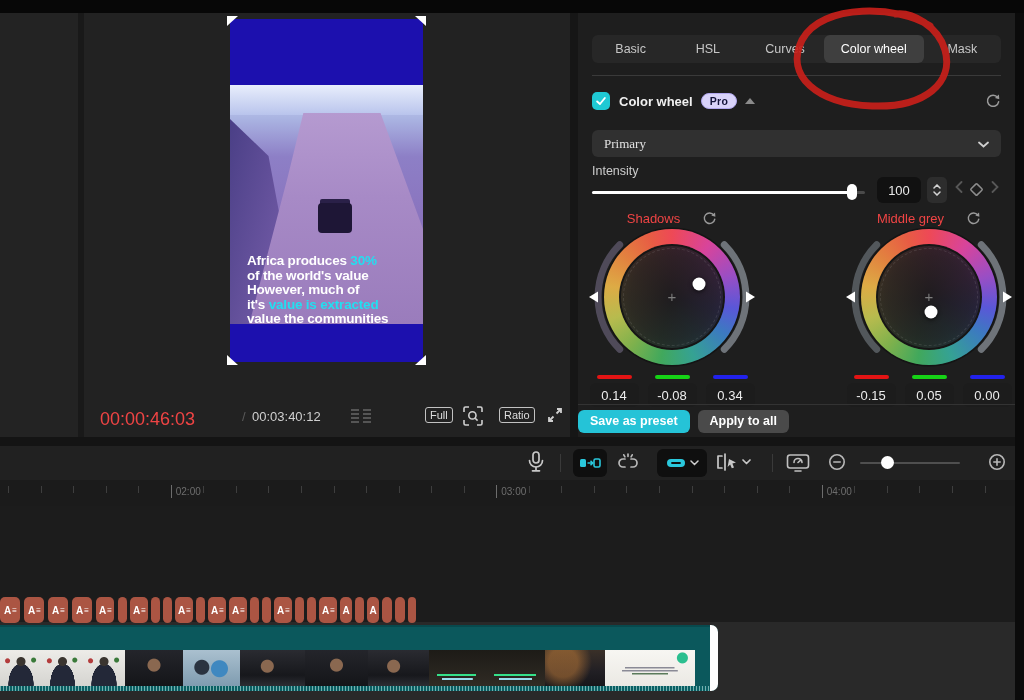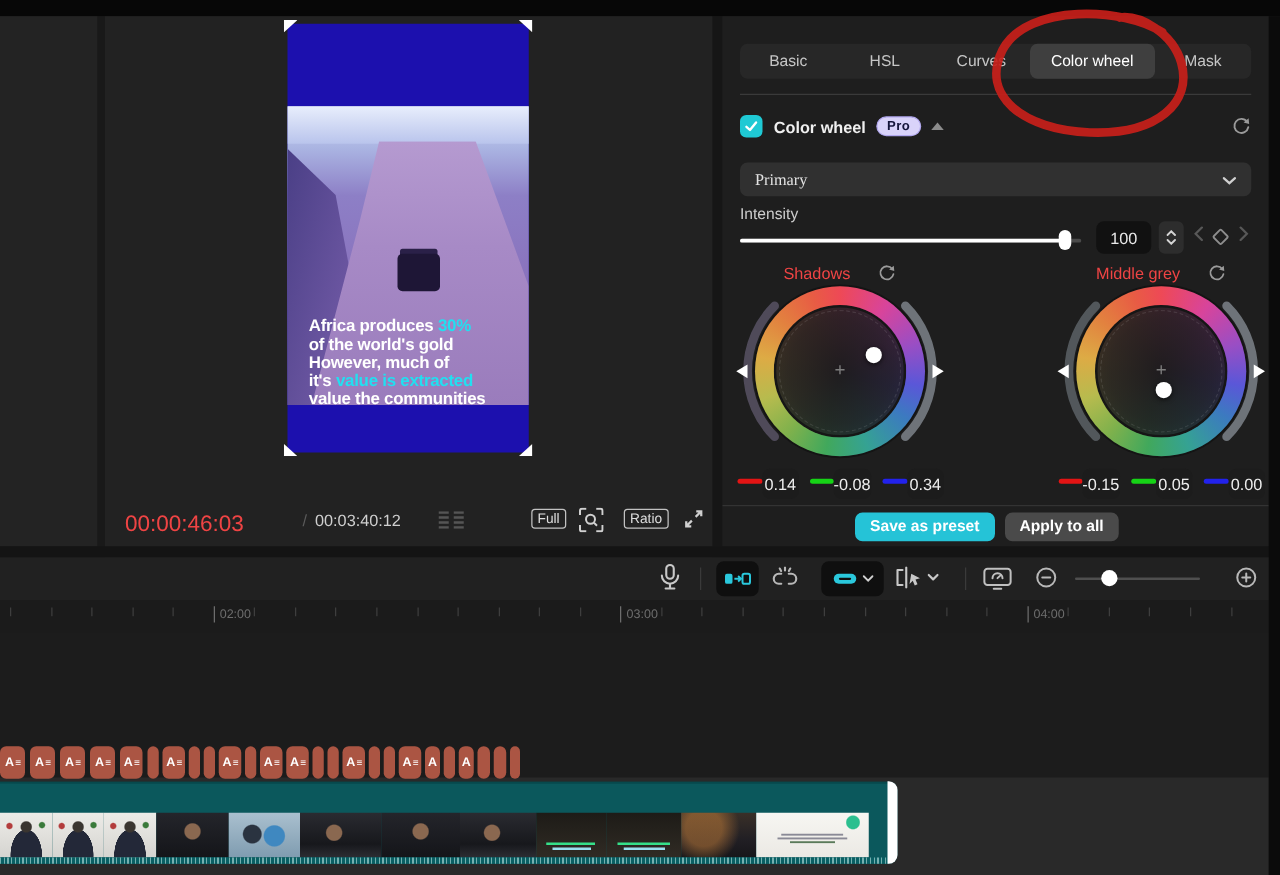--- a/index.html
+++ b/index.html
@@ -90,26 +90,26 @@
     background:conic-gradient(from 0deg,#ee4956,#d8449b 35deg,#9a4ec4 70deg,#5a57d8 100deg,#3c7ac0 125deg,#35a293 160deg,#41a85c 190deg,#7fb14c 220deg,#b7bb4e 250deg,#ddab45 280deg,#e2823f 310deg,#e85c44 340deg,#ee4956);
     box-shadow:0 0 0 1.5px #141414;}
   .wheel-disc{position:absolute;inset:15px;border-radius:50%;
     background:radial-gradient(circle,#1f1c1f 0%,rgba(31,28,31,.62) 55%,rgba(31,28,31,.1) 100%),
     conic-gradient(from 0deg,#4a2732,#46264c 60deg,#2d2b54 105deg,#244046 150deg,#284230 195deg,#3f4229 240deg,#4c3e27 285deg,#4c3029 330deg,#4a2732);
     box-shadow:inset 0 0 0 2px #161616;}
   .wheel-disc::after{content:"";position:absolute;inset:4px;border-radius:50%;border:1px dashed rgba(255,255,255,.10);}
   .wheel-plus{position:absolute;left:50%;top:50%;transform:translate(-50%,-54%);color:#7d7d7d;font-size:15px;}
   .wheel-dot{position:absolute;left:50%;top:50%;width:13px;height:13px;border-radius:50%;background:#fff;box-shadow:0 1px 4px rgba(0,0,0,.7);transform:translate(-50%,-50%);}
   .rgb-row{display:flex;justify-content:center;gap:9px;margin-top:2px;}
-  .rgb-item{width:49px;display:flex;flex-direction:row;align-items:center;}
+  .rgb-item{width:49px;display:flex;flex-direction:column;align-items:center;}
   .rgb-bar{width:35px;height:4px;border-radius:2px;margin-bottom:4px;}
   .bar-r{background:#e31414;} .bar-g{background:#16d316;} .bar-b{background:#2222ec;}
   .rgb-val{width:49px;height:24px;background:#1c1c1c;border-radius:6px;color:#ededed;font-size:13px;display:flex;align-items:center;justify-content:center;}
 
-  .action-bar{position:absolute;left:0;top:391px;width:437px;height:33px;border-top:1px solid #333;display:flex;align-items:center;justify-content:center;gap:8px;padding-right:14px;}
+  .action-bar{position:absolute;left:0;top:391px;width:437px;height:33px;border-top:1px solid #333;display:flex;align-items:center;justify-content:flex-start;gap:8px;padding-right:14px;}
   .btn{border:none;border-radius:6px;height:23px;padding:0 12px;font-size:12.5px;font-weight:700;font-family:inherit;color:#fff;}
   .btn-save{background:#25c3d7;}
   .btn-apply{background:#4a4a4a;}
 
   .annot{left:778px;top:2px;width:186px;height:116px;pointer-events:none;}
 
   
   .tb-ic{position:absolute;top:3px;background:none;border:none;padding:0;line-height:0;}
   .tb-box{position:absolute;top:3px;background:#0f0f0f;border:none;border-radius:6px;height:28px;display:flex;align-items:center;justify-content:center;padding:0 6px;gap:4px;}
   .tb-div{position:absolute;top:8px;width:1px;height:18px;background:#3a3a3a;}
@@ -152,21 +152,21 @@
 
   <section class="abs preview-panel">
     <div class="abs video-canvas">
       <div class="vid-scene">
         <div class="vid-sky"></div>
         <div class="vid-hill"></div>
         <div class="vid-road"></div>
         <div class="vehicle"></div>
         <div class="vid-text">
           <span>Africa produces </span><span class="hl">30%</span><br>
-          <span>of the world's gold</span><br>
+          <span>of the world's value</span><br>
           <span>However, much of</span><br>
           <span>it's </span><span class="hl">value is extracted</span><br>
           <span>value the communities</span><br>
           
         </div>
       </div>
       <div class="handle h-tl"></div>
       <div class="handle h-tr"></div>
       <div class="handle h-bl"></div>
       <div class="handle h-br"></div>

